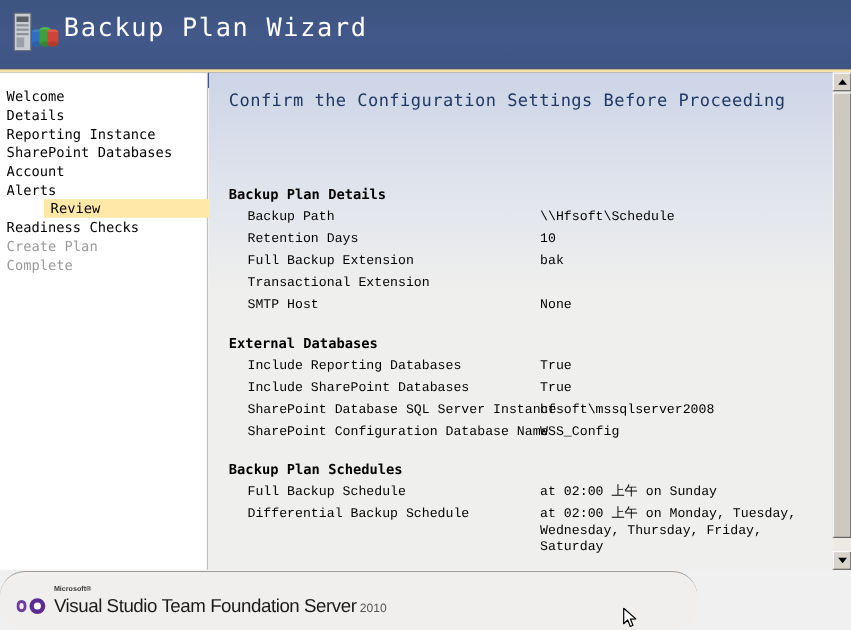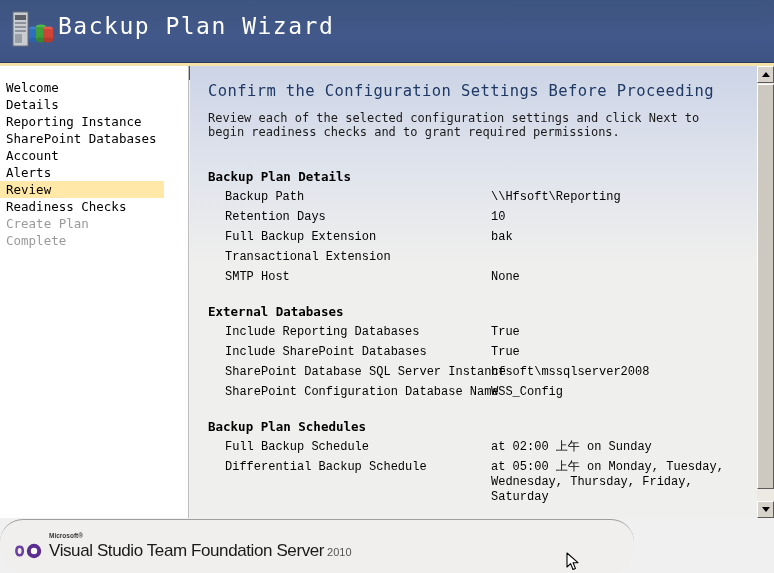--- a/index.html
+++ b/index.html
@@ -60,22 +60,23 @@
     height: 17px;
     line-height: 17px;
     font-size: 12.5px;
     color: #000000;
     padding-left: 6px;
     white-space: nowrap;
     font-family: "DejaVu Sans Mono", monospace;
   }
   .nav-item.active {
     background: #ffe8a8;
-    width: 164px;
-    box-sizing: border-box;
+    width: 182px;
+    box-sizing: border-box;
+    margin-left: 40px;
   }
   .nav-item.disabled {
     color: #9a9a9a;
   }
 
   
   .content {
     position: absolute;
     left: 190px; top: 66px;
     width: 592px; height: 452px;
@@ -255,27 +256,26 @@
   <div class="nav-item">Account</div>
   <div class="nav-item">Alerts</div>
   <div class="nav-item active">Review</div>
   <div class="nav-item">Readiness Checks</div>
   <div class="nav-item disabled">Create Plan</div>
   <div class="nav-item disabled">Complete</div>
 </div>
 
 <div class="content">
   <div class="content-head">Confirm the Configuration Settings Before Proceeding</div>
-  <div class="content-sub">Review each of the selected configuration settings and click Next to begin readiness checks and to grant required permissions.</div>
 
   <div class="section" style="top:103px;">
     <div class="section-title">Backup Plan Details</div>
     <div class="row">
       <span class="row-label">Backup Path</span>
-      <span class="row-value">\\Hfsoft\Reporting</span>
+      <span class="row-value">\\Hfsoft\Schedule</span>
     </div>
     <div class="row">
       <span class="row-label">Retention Days</span>
       <span class="row-value">10</span>
     </div>
     <div class="row">
       <span class="row-label">Full Backup Extension</span>
       <span class="row-value">bak</span>
     </div>
     <div class="row">
@@ -308,21 +308,21 @@
   </div>
 
   <div class="section" style="top:353px;">
     <div class="section-title">Backup Plan Schedules</div>
     <div class="row">
       <span class="row-label">Full Backup Schedule</span>
       <span class="row-value">at 02:00 上午 on  Sunday</span>
     </div>
     <div class="row multiline">
       <span class="row-label">Differential Backup Schedule</span>
-      <span class="row-value">at 05:00 上午 on  Monday,  Tuesday, Wednesday,  Thursday,  Friday, Saturday</span>
+      <span class="row-value">at 02:00 上午 on  Monday,  Tuesday, Wednesday,  Thursday,  Friday, Saturday</span>
     </div>
   </div>
 </div>
 
 <div class="scrollbar">
   <div class="sb-btn up">
     <div class="sb-arrow up"></div>
   </div>
   <div class="sb-thumb"></div>
   <div class="sb-btn down">

